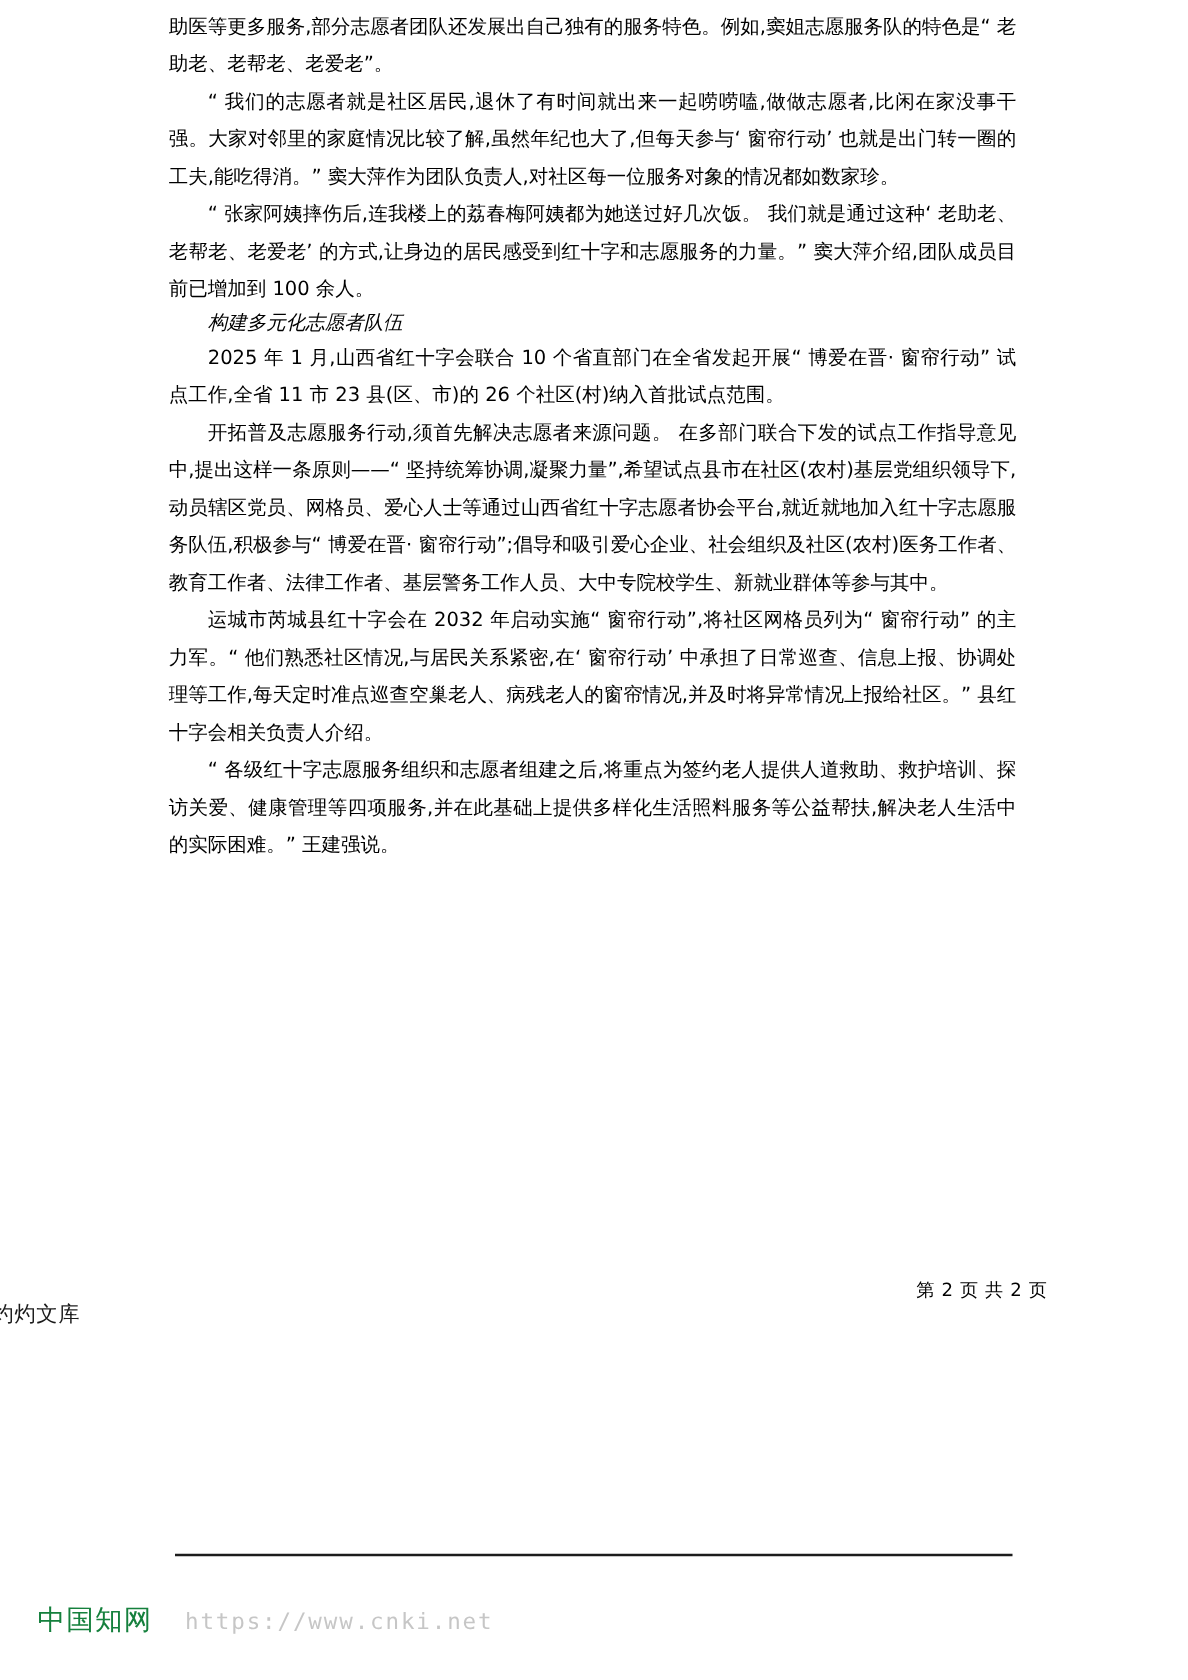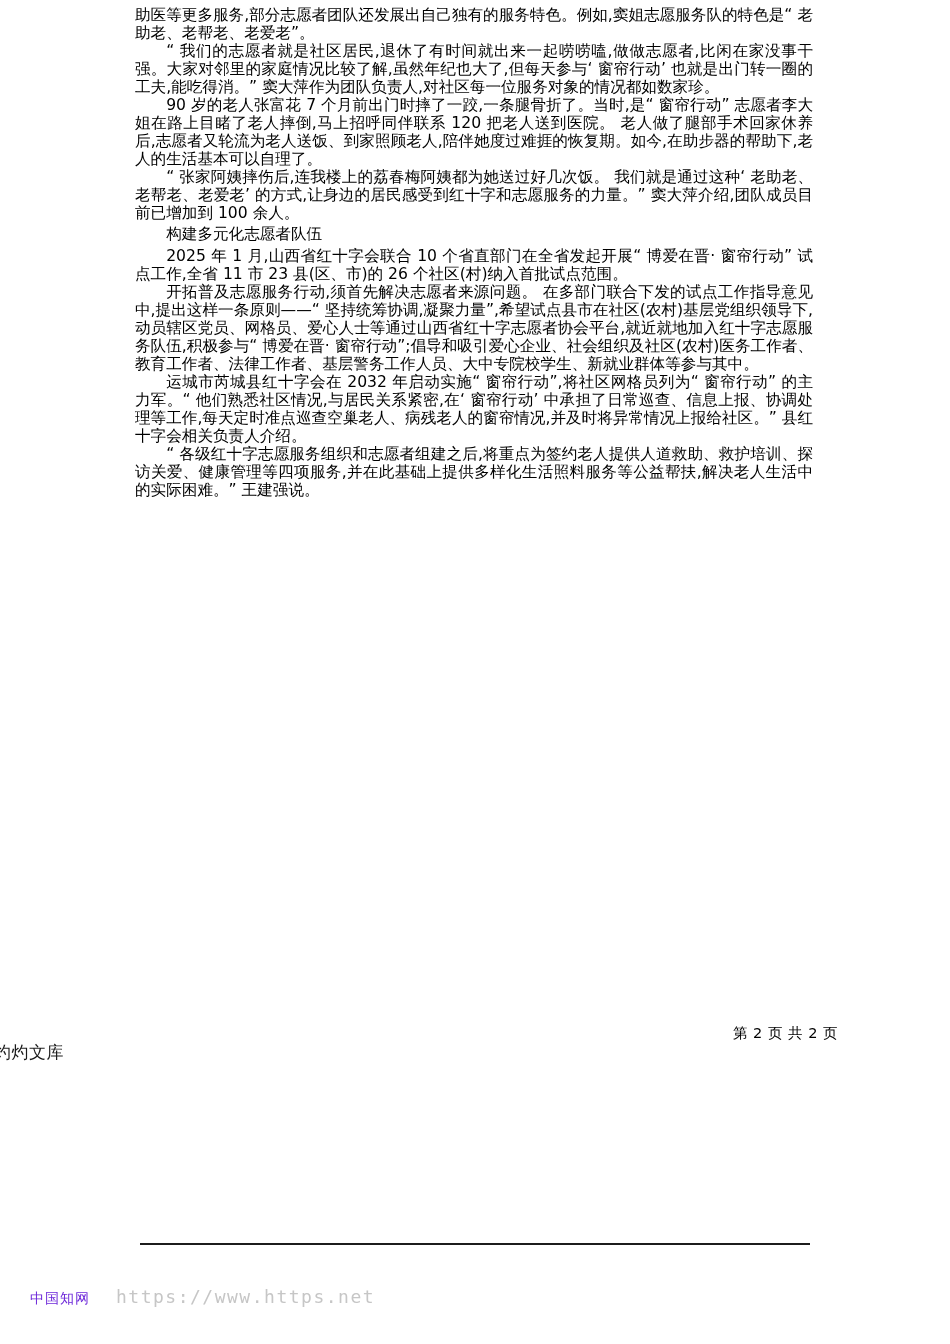--- a/index.html
+++ b/index.html
@@ -21,38 +21,39 @@
   .page-body {
     position: absolute;
     left: 135px;
     top: 6px;
     width: 678px;
   }
 
   .para {
     margin: 0;
     font-size: 15.6px;
-    line-height: 18px;
+    line-height: 30px;
     text-align: justify;
     text-justify: inter-ideograph;
     letter-spacing: 0px;
     text-indent: 2em;
     word-break: break-all;
   }
   .para.first-line-cont {
     text-indent: 0;
   }
 
   
   .subhead {
     margin: 0;
     font-size: 15.6px;
     line-height: 24.5px;
     text-indent: 2em;
     font-weight: 400;
+    font-style: italic;
   }
 
   
   .page-number {
     position: absolute;
     left: 0;
     top: 1023px;
     width: 812px;
     text-align: right;
     font-size: 14.5px;
@@ -89,50 +90,49 @@
     position: absolute;
     left: 30px;
     top: 1285px;
     display: flex;
     align-items: baseline;
     gap: 26px;
     color: #bdbdbd;
     white-space: nowrap;
   }
   .cnki-brand {
-    font-size: 14px;
+    font-size: 22px;
     line-height: 24px;
     letter-spacing: 1px;
-    color: #6d28d9;
+    color: #15803d;
   }
   .cnki-url {
     font-family: "DejaVu Sans Mono", "Liberation Mono", monospace;
     font-size: 18px;
     line-height: 24px;
     letter-spacing: 1.5px;
     color: #c6c6c6;
   }
 </style>
 </head>
 <body>
 
 <div class="page-body">
   <p class="para first-line-cont">助医等更多服务,部分志愿者团队还发展出自己独有的服务特色。例如,窦姐志愿服务队的特色是“ 老助老、老帮老、老爱老”。</p>
   <p class="para">“ 我们的志愿者就是社区居民,退休了有时间就出来一起唠唠嗑,做做志愿者,比闲在家没事干强。大家对邻里的家庭情况比较了解,虽然年纪也大了,但每天参与‘ 窗帘行动’ 也就是出门转一圈的工夫,能吃得消。” 窦大萍作为团队负责人,对社区每一位服务对象的情况都如数家珍。</p>
-  <p class="para">90 岁的老人张富花 7 个月前出门时摔了一跤,一条腿骨折了。当时,是“ 窗帘行动” 志愿者李大姐在路上目睹了老人摔倒,马上招呼同伴联系 120 把老人送到医院。 老人做了腿部手术回家休养后,志愿者又轮流为老人送饭、到家照顾老人,陪伴她度过难捱的恢复期。如今,在助步器的帮助下,老人的生活基本可以自理了。</p>
   <p class="para">“ 张家阿姨摔伤后,连我楼上的荔春梅阿姨都为她送过好几次饭。 我们就是通过这种‘ 老助老、老帮老、老爱老’ 的方式,让身边的居民感受到红十字和志愿服务的力量。” 窦大萍介绍,团队成员目前已增加到 100 余人。</p>
   <p class="subhead">构建多元化志愿者队伍</p>
   <p class="para">2025 年 1 月,山西省红十字会联合 10 个省直部门在全省发起开展“ 博爱在晋· 窗帘行动” 试点工作,全省 11 市 23 县(区、市)的 26 个社区(村)纳入首批试点范围。</p>
   <p class="para">开拓普及志愿服务行动,须首先解决志愿者来源问题。 在多部门联合下发的试点工作指导意见中,提出这样一条原则——“ 坚持统筹协调,凝聚力量”,希望试点县市在社区(农村)基层党组织领导下,动员辖区党员、网格员、爱心人士等通过山西省红十字志愿者协会平台,就近就地加入红十字志愿服务队伍,积极参与“ 博爱在晋· 窗帘行动”;倡导和吸引爱心企业、社会组织及社区(农村)医务工作者、教育工作者、法律工作者、基层警务工作人员、大中专院校学生、新就业群体等参与其中。</p>
   <p class="para">运城市芮城县红十字会在 2032 年启动实施“ 窗帘行动”,将社区网格员列为“ 窗帘行动” 的主力军。“ 他们熟悉社区情况,与居民关系紧密,在‘ 窗帘行动’ 中承担了日常巡查、信息上报、协调处理等工作,每天定时准点巡查空巢老人、病残老人的窗帘情况,并及时将异常情况上报给社区。” 县红十字会相关负责人介绍。</p>
   <p class="para">“ 各级红十字志愿服务组织和志愿者组建之后,将重点为签约老人提供人道救助、救护培训、探访关爱、健康管理等四项服务,并在此基础上提供多样化生活照料服务等公益帮扶,解决老人生活中的实际困难。” 王建强说。</p>
 </div>
 
 <div class="page-number">第 2 页 共 2 页</div>
 
 <div class="watermark-left">灼灼文库</div>
 
 <div class="bottom-rule"></div>
 
 <div class="cnki-footer">
   <span class="cnki-brand">中国知网</span>
-  <span class="cnki-url">https://www.https.net</span>
+  <span class="cnki-url">https://www.cnki.net</span>
 </div>
 
 </body></html>

